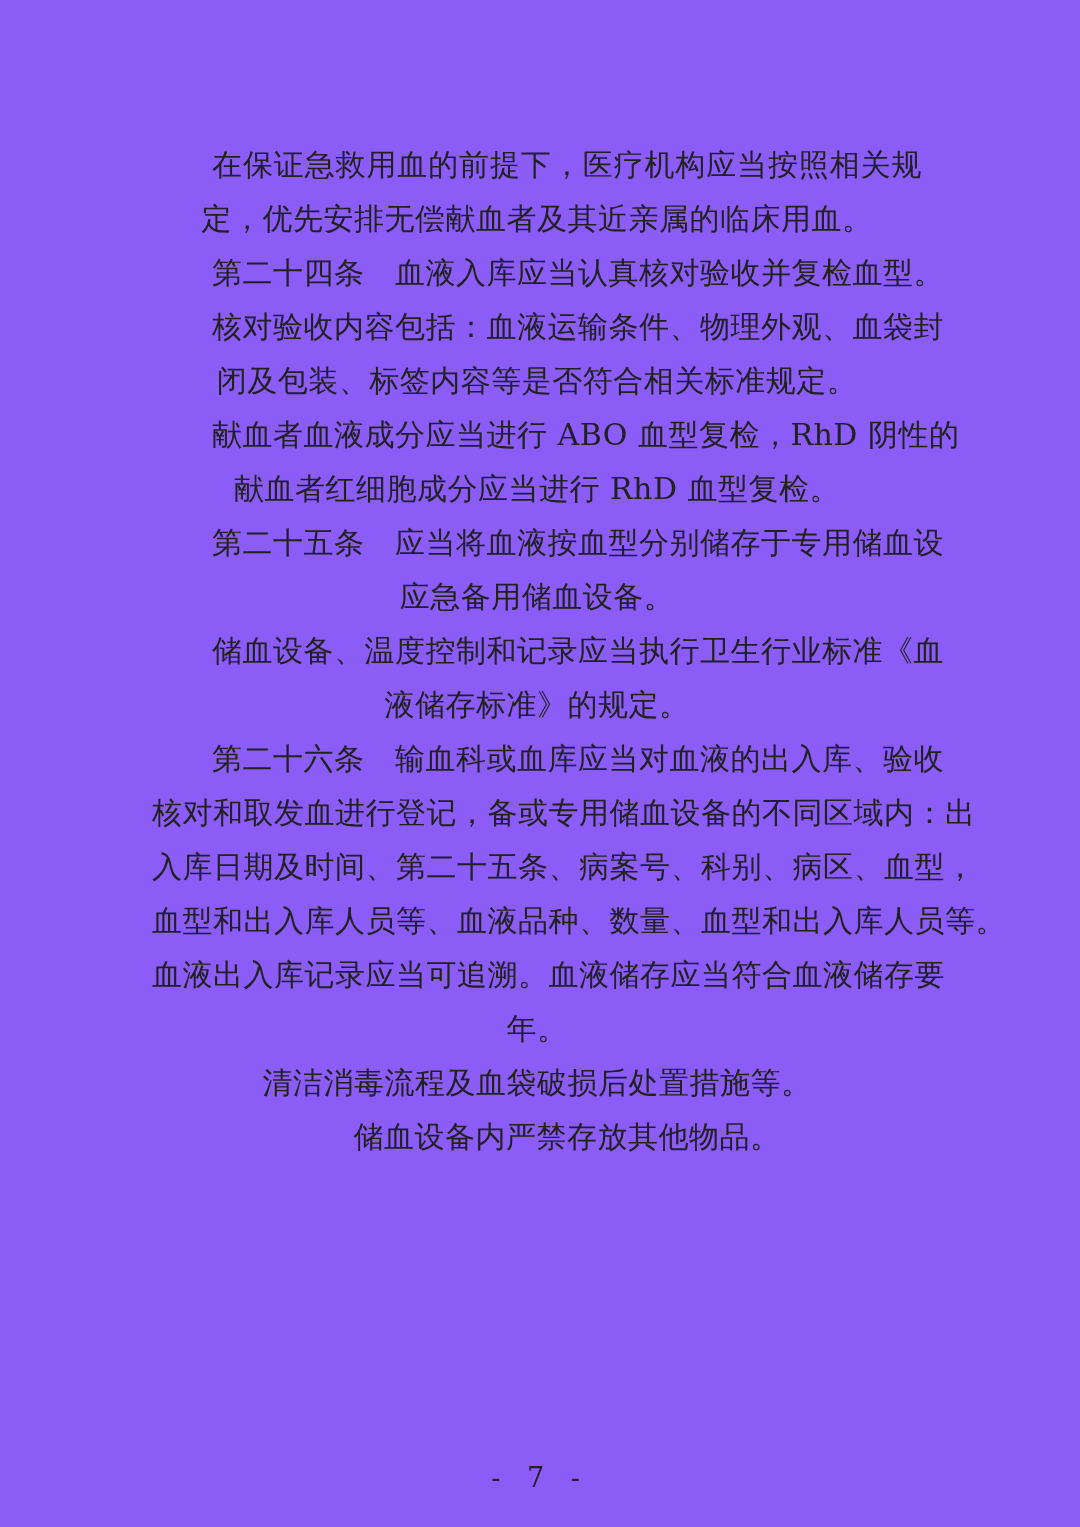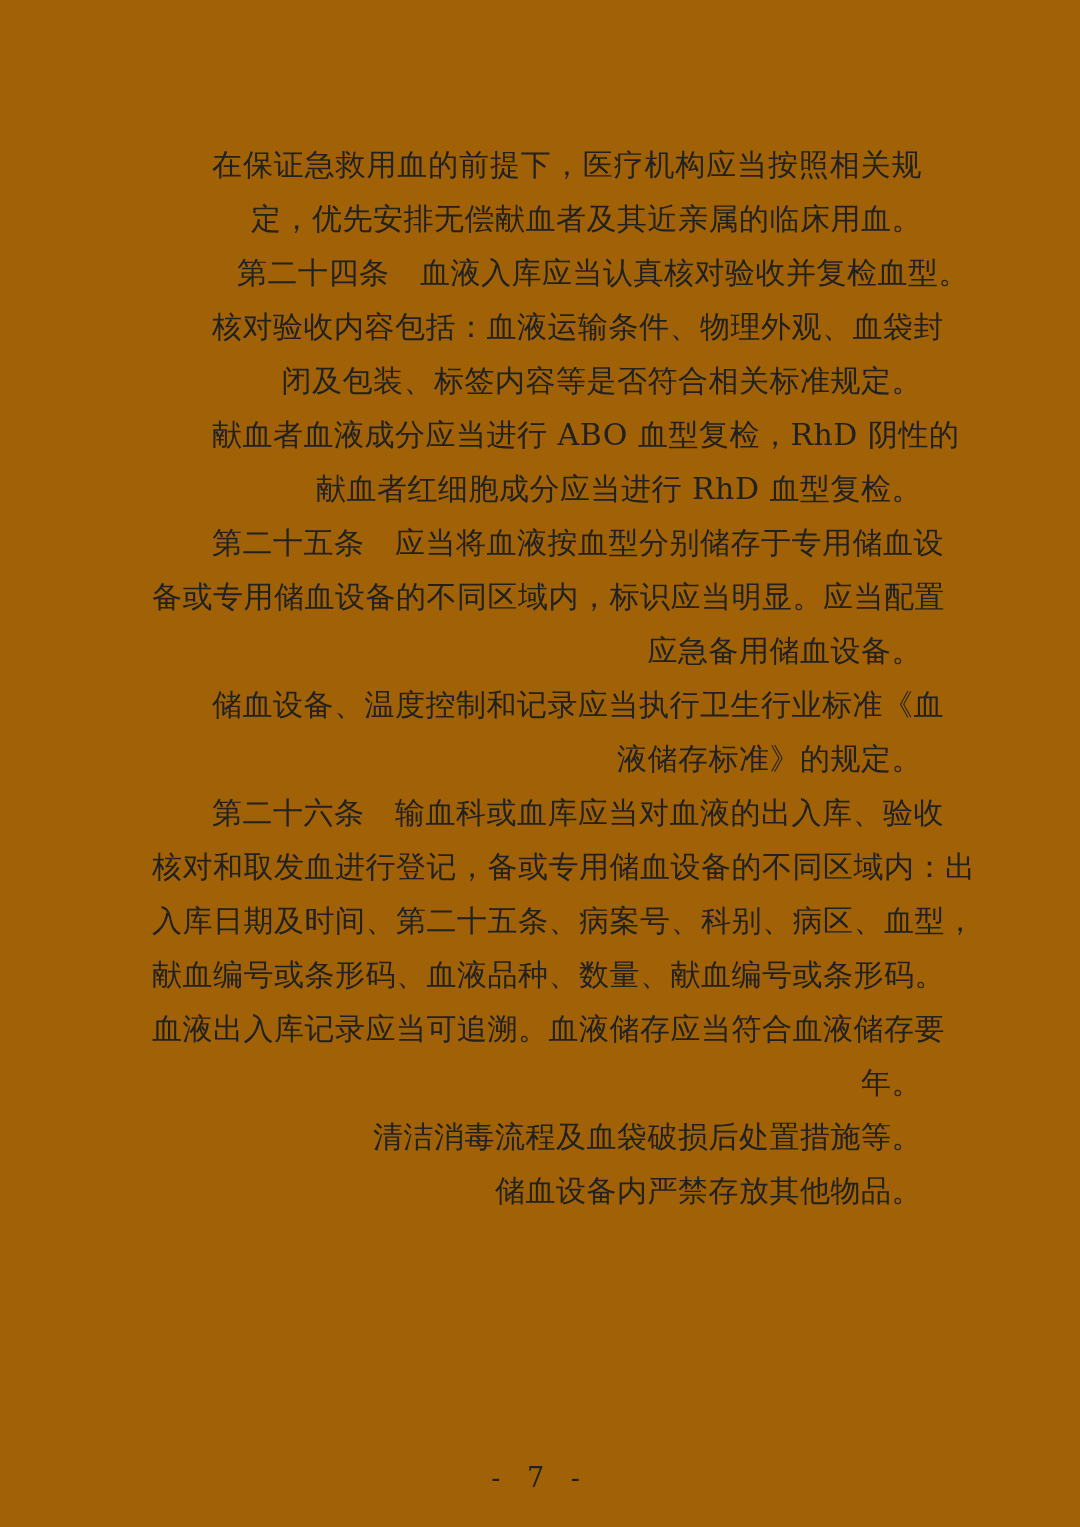--- a/index.html
+++ b/index.html
@@ -4,21 +4,21 @@
 <style>
   html, body {
     margin: 0;
     padding: 0;
     background: #ffffff;
   }
   .page {
     position: relative;
     width: 1080px;
     height: 1527px;
-    background: #a16207;
+    background: #8b5cf6;
     overflow: hidden;
     font-family: "DejaVu Serif", "Liberation Serif", serif;
   }
   .textblock {
     position: absolute;
     left: 152px;
     top: 138px;
     width: 770px;
   }
   .line {
@@ -28,22 +28,21 @@
     color: #212121;
     text-align: justify;
     text-align-last: justify;
     -moz-text-align-last: justify;
     white-space: nowrap;
     letter-spacing: 0.5px;
   }
   .line.pend {
     text-align-last: auto;
     -moz-text-align-last: auto;
-    text-align: right;
-    margin-left: 25px;
+    text-align: center;
   }
   .line.indent {
     text-indent: 2em;
   }
   .footer {
     position: absolute;
     top: 1458px;
     left: 0;
     width: 100%;
     text-align: center;
@@ -65,30 +64,29 @@
 
     <div class="line indent pend">第二十四条　血液入库应当认真核对验收并复检血型。</div>
 
     <div class="line indent">核对验收内容包括：血液运输条件、物理外观、血袋封</div>
     <div class="line pend">闭及包装、标签内容等是否符合相关标准规定。</div>
 
     <div class="line indent">献血者血液成分应当进行 ABO 血型复检，RhD 阴性的</div>
     <div class="line pend">献血者红细胞成分应当进行 RhD 血型复检。</div>
 
     <div class="line indent">第二十五条　应当将血液按血型分别储存于专用储血设</div>
-    <div class="line">备或专用储血设备的不同区域内，标识应当明显。应当配置</div>
     <div class="line pend">应急备用储血设备。</div>
 
     <div class="line indent">储血设备、温度控制和记录应当执行卫生行业标准《血</div>
     <div class="line pend">液储存标准》的规定。</div>
 
     <div class="line indent">第二十六条　输血科或血库应当对血液的出入库、验收</div>
     <div class="line">核对和取发血进行登记，备或专用储血设备的不同区域内：出</div>
     <div class="line">入库日期及时间、第二十五条、病案号、科别、病区、血型，</div>
-    <div class="line">献血编号或条形码、血液品种、数量、献血编号或条形码。</div>
+    <div class="line">血型和出入库人员等、血液品种、数量、血型和出入库人员等。</div>
     <div class="line">血液出入库记录应当可追溯。血液储存应当符合血液储存要</div>
     <div class="line pend">年。</div>
 
     <div class="line pend">清洁消毒流程及血袋破损后处置措施等。</div>
 
     <div class="line indent pend">储血设备内严禁存放其他物品。</div>
 
   </div>
 
   <div class="footer">- 7 -</div>

